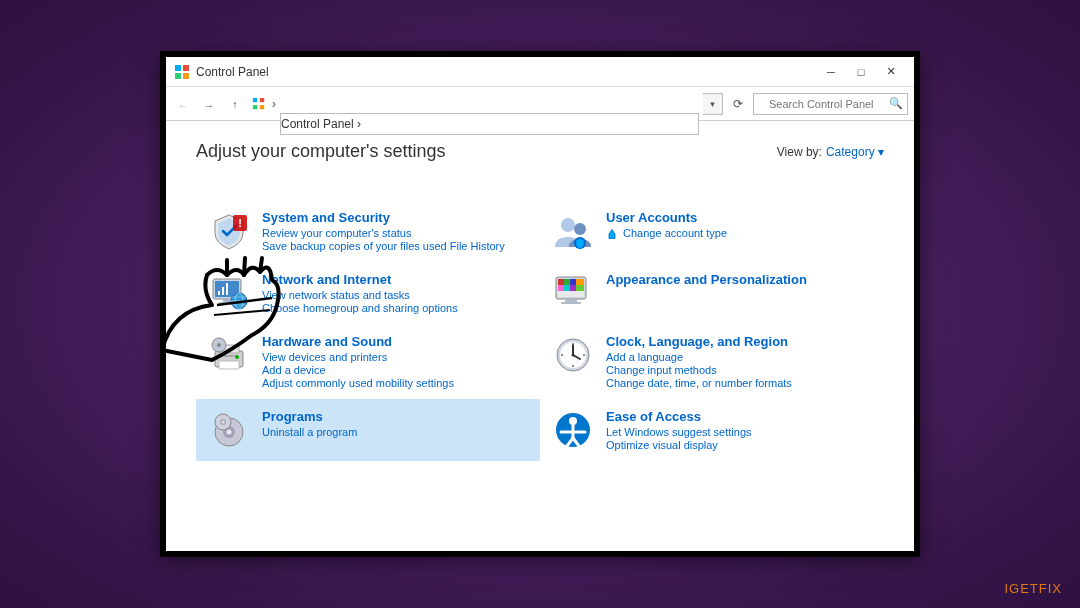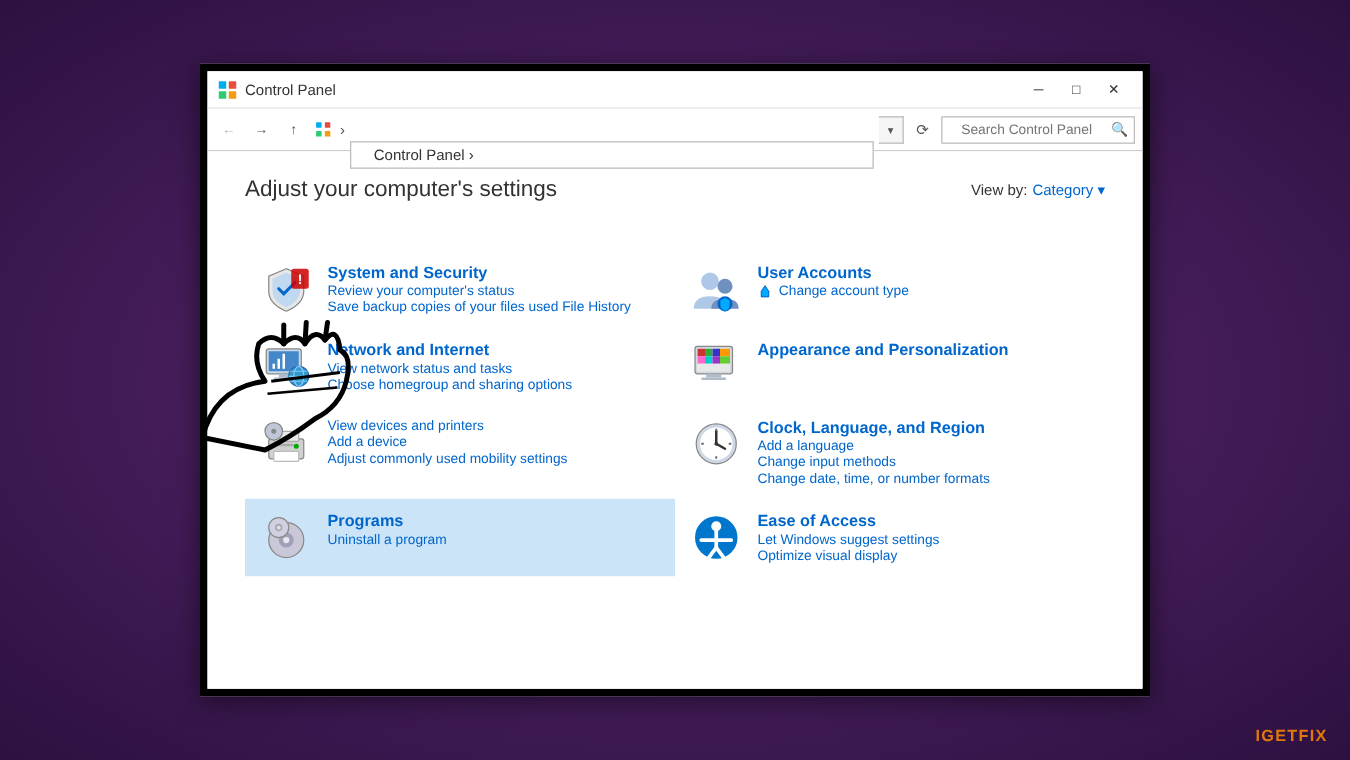--- a/index.html
+++ b/index.html
@@ -15,21 +15,21 @@
       position: relative;
     }
 
     
     .watermark {
       position: absolute;
       bottom: 12px;
       right: 18px;
       color: rgba(255,140,0,0.85);
       font-size: 13px;
-      font-weight: bold;
+      font-weight: normal;
       letter-spacing: 1px;
       z-index: 100;
     }
 
     
     .hand-annotation {
       position: absolute;
       left: 152px;
       top: 250px;
       width: 130px;
@@ -112,21 +112,21 @@
     }
     .nav-btn.disabled { color: #bbb; cursor: default; }
 
     .address-path {
       flex: 1;
       height: 22px;
       border: 1px solid #bbb;
       background: #fff;
       display: flex;
       align-items: center;
-      padding: 0 18px;
+      padding: 0 0;
       font-size: 12px;
       color: #333;
       margin-top: 40px;
     }
     .address-dropdown {
       width: 20px;
       height: 22px;
       border: 1px solid #bbb;
       border-left: none;
       background: #f5f5f5;
@@ -420,20 +420,21 @@
             <rect x="10" y="10" width="20" height="8" rx="1" fill="#e8e8e8" stroke="#aaa" stroke-width="1"></rect>
             <rect x="10" y="26" width="20" height="8" rx="1" fill="white" stroke="#bbb" stroke-width="1"></rect>
             <rect x="14" y="20" width="12" height="2" rx="1" fill="#aaa"></rect>
             <circle cx="28" cy="22" r="2" fill="#00aa00"></circle>
 
             <circle cx="10" cy="10" r="7" fill="#c0c8d8" stroke="#888" stroke-width="1"></circle>
             <circle cx="10" cy="10" r="2" fill="#888"></circle>
           </svg>
         </div>
         <div class="cat-text">
+          <div class="cat-title">Hardware and Sound</div>
           <span class="cat-link">View devices and printers</span>
           <span class="cat-link">Add a device</span>
           <span class="cat-link">Adjust commonly used mobility settings</span>
         </div>
       </div>
 
       <div class="category-item">
         <div class="cat-icon">
           <svg width="40" height="40" viewBox="0 0 40 40">
             <circle cx="20" cy="20" r="16" fill="#d0d8e8" stroke="#888" stroke-width="1"></circle>

